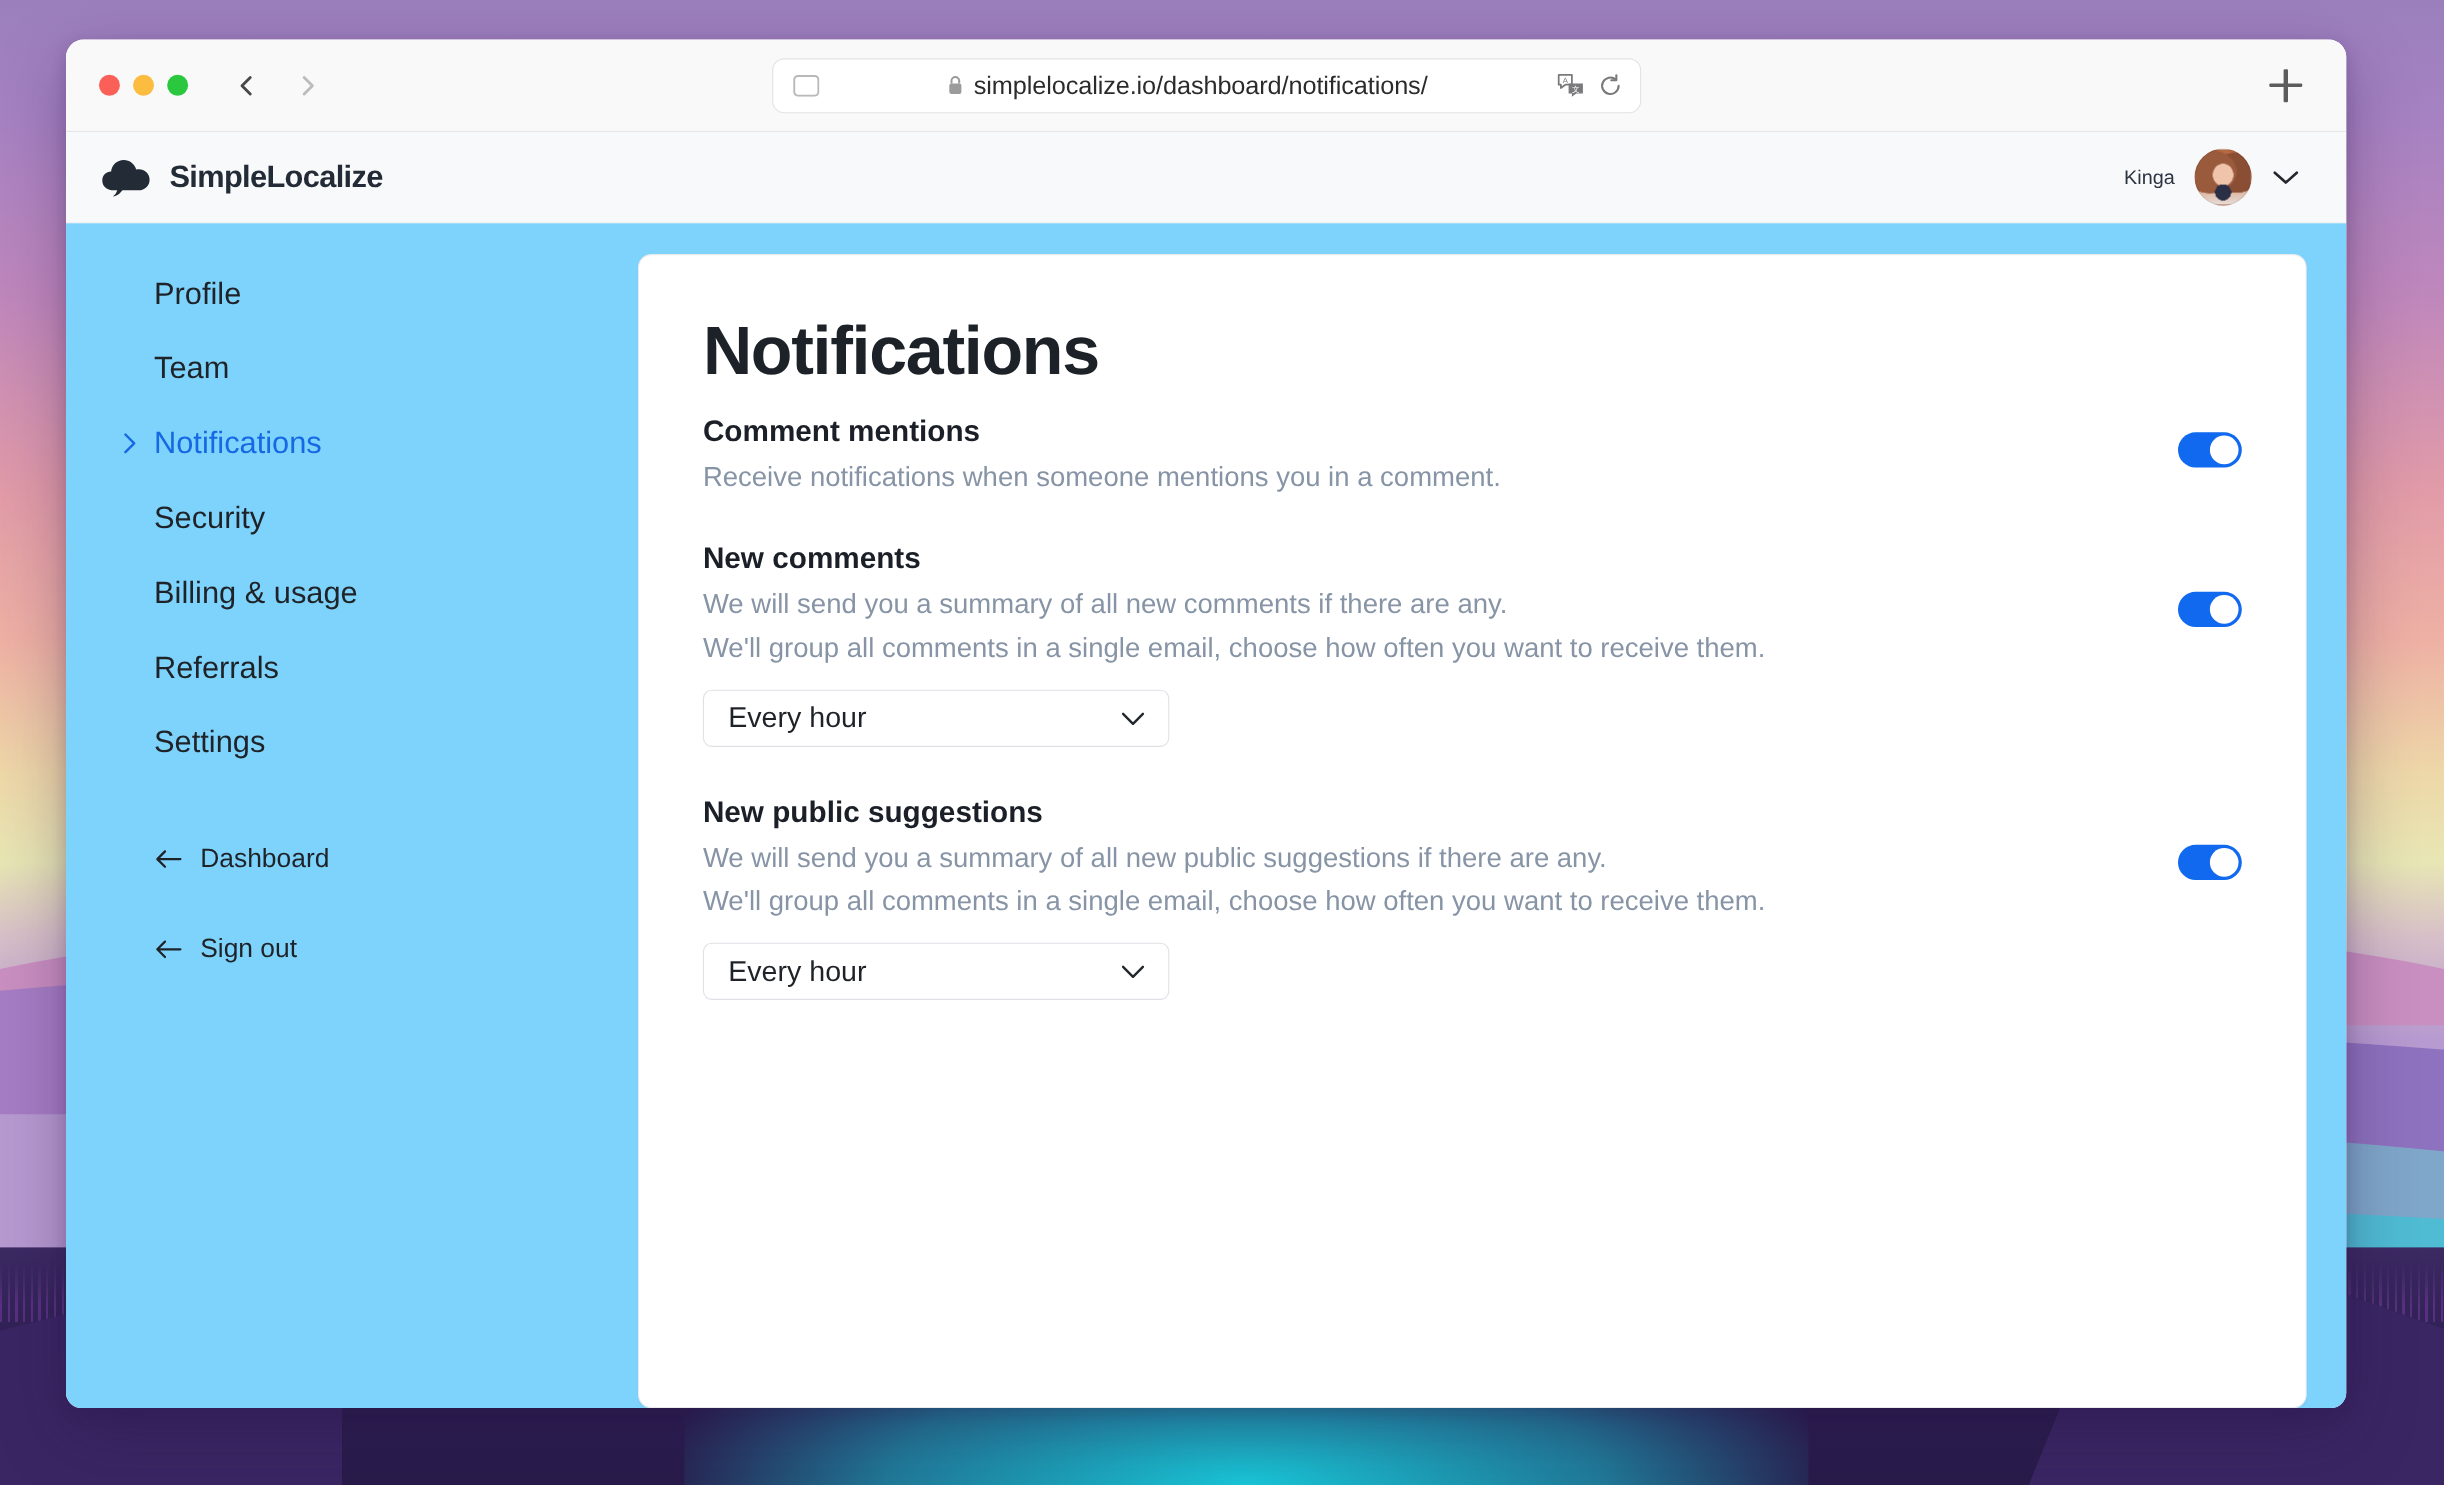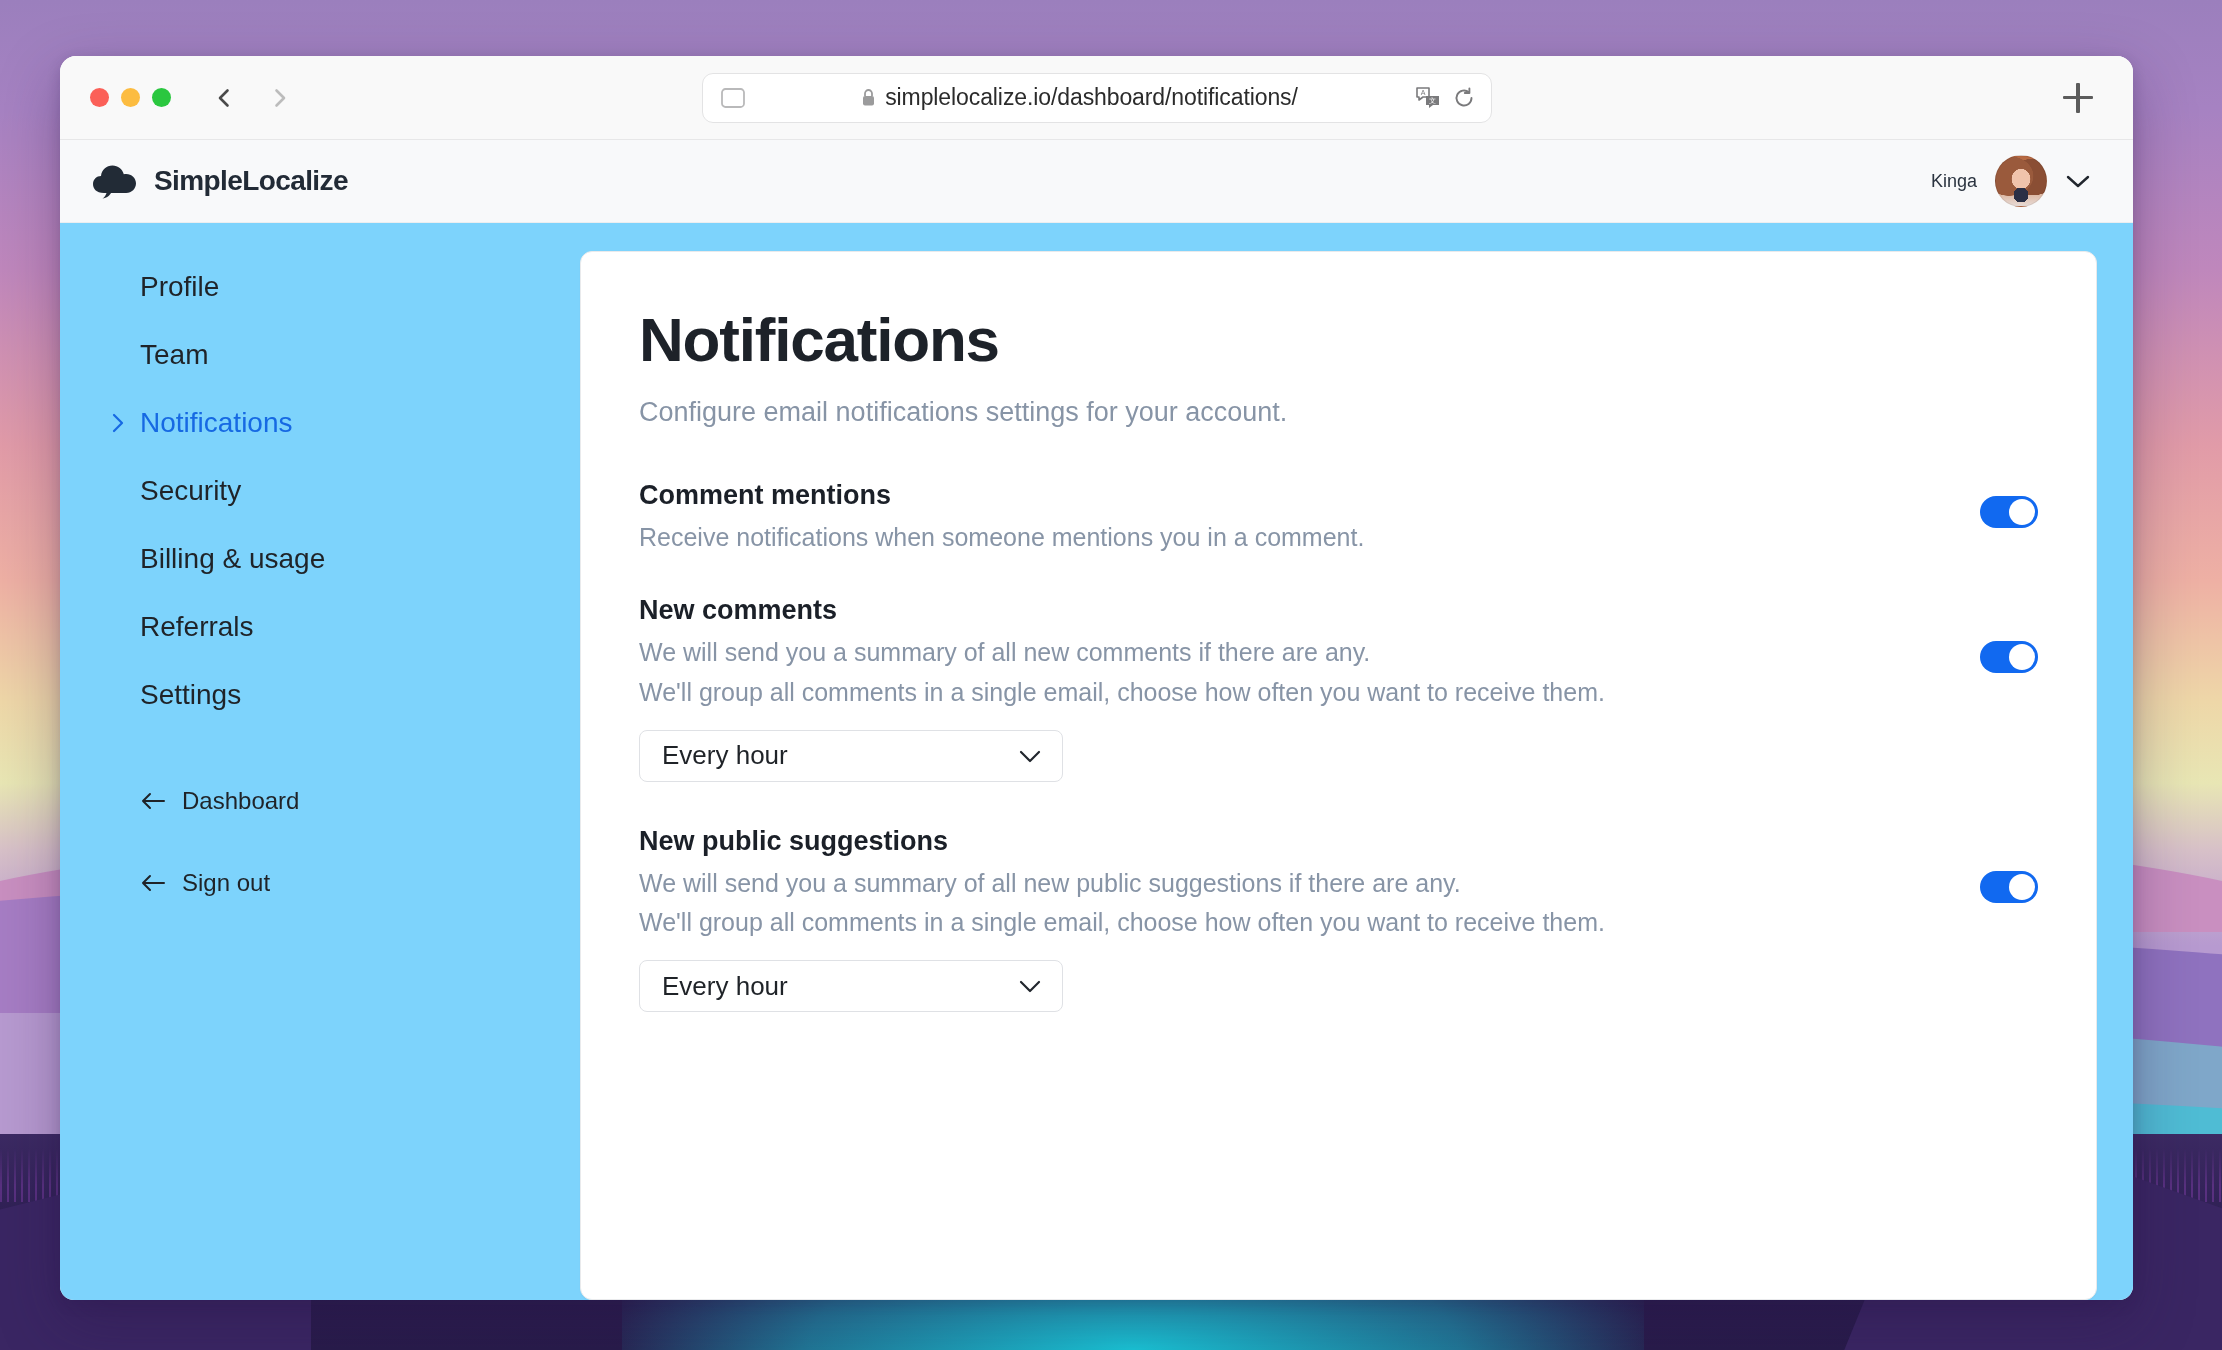--- a/index.html
+++ b/index.html
@@ -56,21 +56,21 @@
     -webkit-mask-image: linear-gradient(180deg, transparent 0%, #000 70%);
             mask-image: linear-gradient(180deg, transparent 0%, #000 70%);
   }
   .bird {
     position: absolute; color: #6b5a8c; font-size: 22px; opacity: .6;
   }
 
   
   #browser {
     position: absolute;
-    left: 60px; top: 56px;
+    left: 60px; top: 36px;
     width: 2073px; height: 1244px;
     background: #fff;
     border-radius: 16px 16px 14px 14px;
     box-shadow: 0 22px 60px rgba(40,20,70,.34), 0 4px 14px rgba(40,20,70,.18);
     overflow: hidden;
     display: flex; flex-direction: column;
   }
 
   
   .toolbar {
@@ -344,21 +344,20 @@
         <div class="nav-link">
           <svg class="arrow-left" viewBox="0 0 26 18">
             <path d="M24 9 H3 M10 2 L3 9 L10 16" fill="none" stroke="#1f2328" stroke-width="2" stroke-linecap="round" stroke-linejoin="round"></path>
           </svg>
           <span>Sign out</span>
         </div>
       </div>
 
       <div class="card">
         <div class="page-title">Notifications</div>
-        <div class="page-sub">Configure email notifications settings for your account.</div>
 
         <div class="setting" style="margin-bottom:44px;">
           <div class="setting-title">Comment mentions</div>
           <div class="setting-desc">Receive notifications when someone mentions you in a comment.</div>
           <div class="toggle tg-1"></div>
         </div>
 
         <div class="setting" style="margin-bottom:44px;">
           <div class="setting-title">New comments</div>
           <div class="setting-desc">We will send you a summary of all new comments if there are any.</div>

